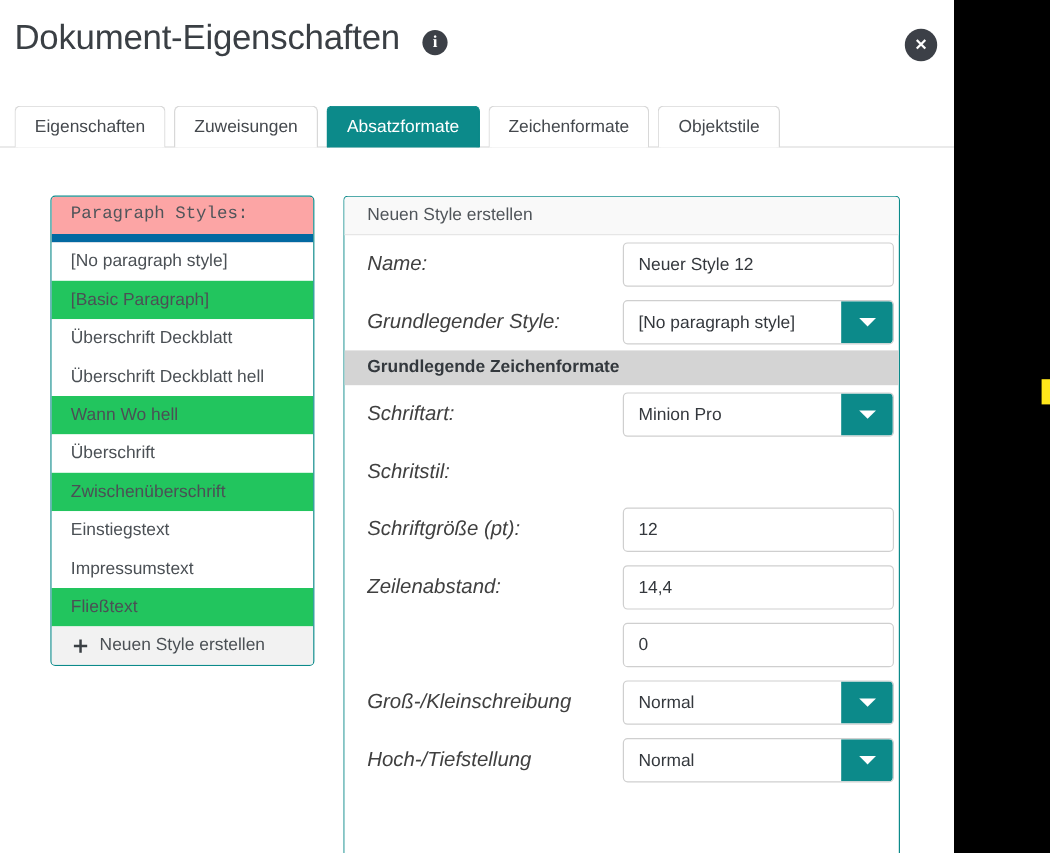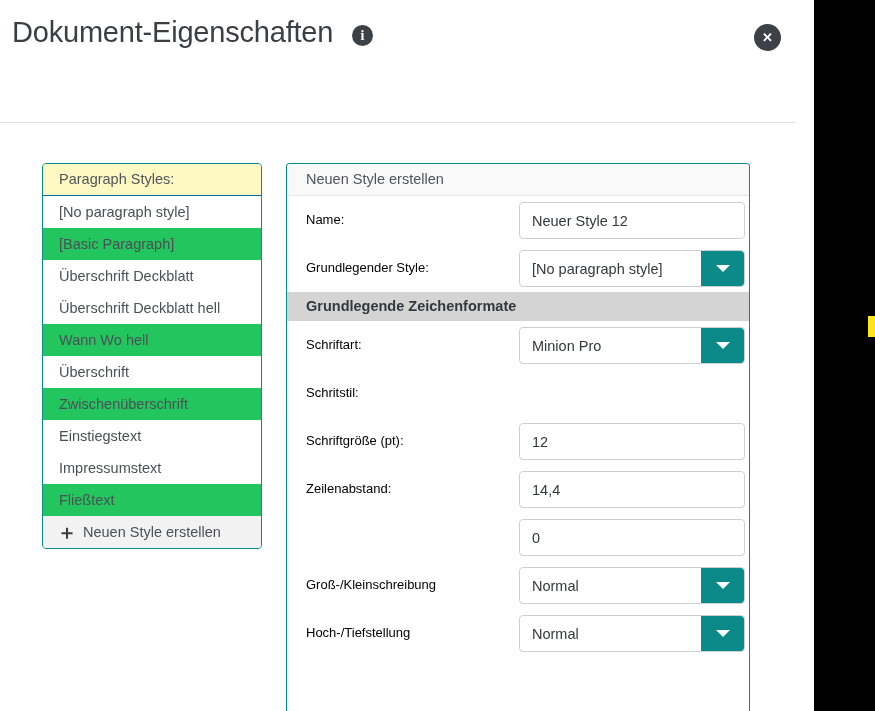--- a/index.html
+++ b/index.html
@@ -18,21 +18,20 @@
 
   
   #app-surface {
     position: absolute;
     left: 0;
     top: 0;
     width: 795px;
     height: 711px;
     background: #ffffff;
     overflow: hidden;
-    padding-left: 19px;
   }
 
   
   #titlebar {
     position: absolute;
     left: 0; top: 0;
     width: 795px;
     height: 77px;
   }
   #page-title {
@@ -145,25 +144,26 @@
     width: 218px;
     border: 1px solid #0c8a8a;
     border-radius: 4px;
     background: #ffffff;
     overflow: hidden;
   }
   #style-list-header {
     height: 31px;
     line-height: 31px;
     padding-left: 16px;
-    background: #fef9c3;
-    border-bottom: 1px solid #0369a1;
+    background: #fca5a5;
+    border-bottom: 7px solid #0369a1;
     color: #50555a;
     font-size: 14.5px;
     white-space: nowrap;
+    font-family: Liberation Mono, monospace;
   }
   .style-row {
     height: 32px;
     line-height: 32px;
     padding-left: 16px;
     font-size: 14.5px;
     color: #4b5055;
     white-space: nowrap;
     overflow: hidden;
     cursor: pointer;
@@ -227,23 +227,24 @@
   .form-row {
     position: relative;
     height: 48px;
   }
   .form-row .row-label {
     position: absolute;
     left: 19px;
     top: 0;
     height: 48px;
     line-height: 48px;
-    font-size: 13px;
-    color: #000000;
-    white-space: nowrap;
+    font-size: 17px;
+    color: #404040;
+    white-space: nowrap;
+    font-style: italic;
   }
   .field {
     position: absolute;
     left: 232px;
     top: 6px;
     width: 226px;
     height: 37px;
     box-sizing: border-box;
     border: 1px solid #cfcfcf;
     border-radius: 4px;
@@ -298,20 +299,27 @@
 
   <div id="titlebar">
     <div id="page-title">Dokument-Eigenschaften</div>
     <div id="info-icon">i</div>
     <div id="close-button">
       <span class="x-glyph">✕</span>
     </div>
   </div>
 
   <div id="tabstrip">
+    <div class="tabs" id="tabs-container">
+        <div class="tab"><span>Eigenschaften</span></div>
+        <div class="tab"><span>Zuweisungen</span></div>
+        <div class="tab active"><span>Absatzformate</span></div>
+        <div class="tab"><span>Zeichenformate</span></div>
+        <div class="tab"><span>Objektstile</span></div>
+      </div>
     <div class="tabline"></div>
   </div>
 
   <div id="content">
 
     <div id="style-list-panel">
       <div id="style-list-header">Paragraph Styles:</div>
       <div id="style-list-rows">
           <div class="style-row odd">[No paragraph style]</div>
           <div class="style-row even">[Basic Paragraph]</div>

